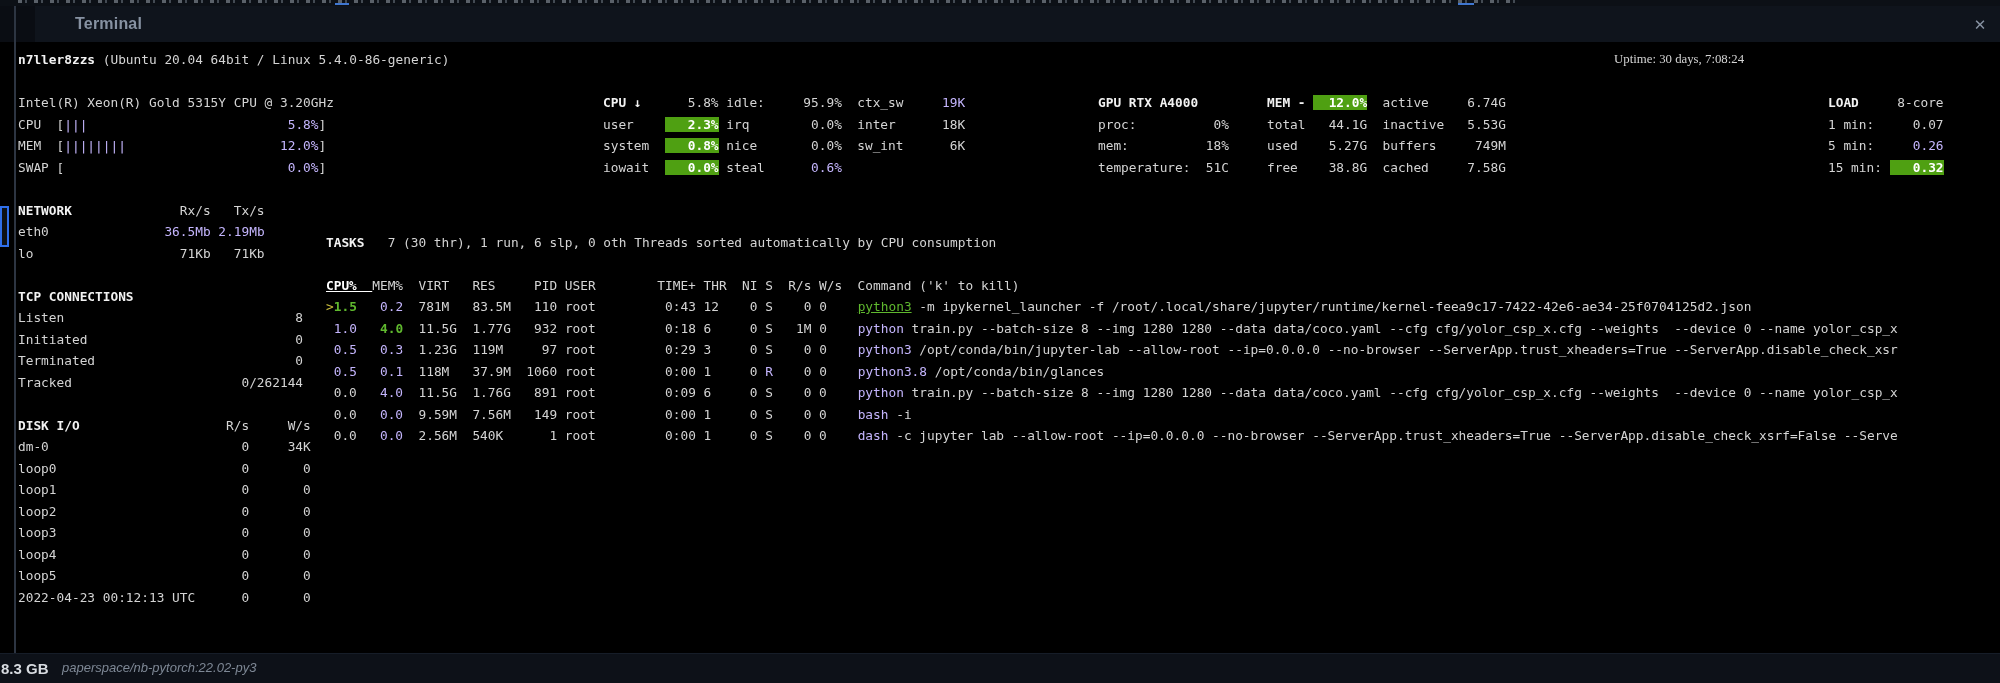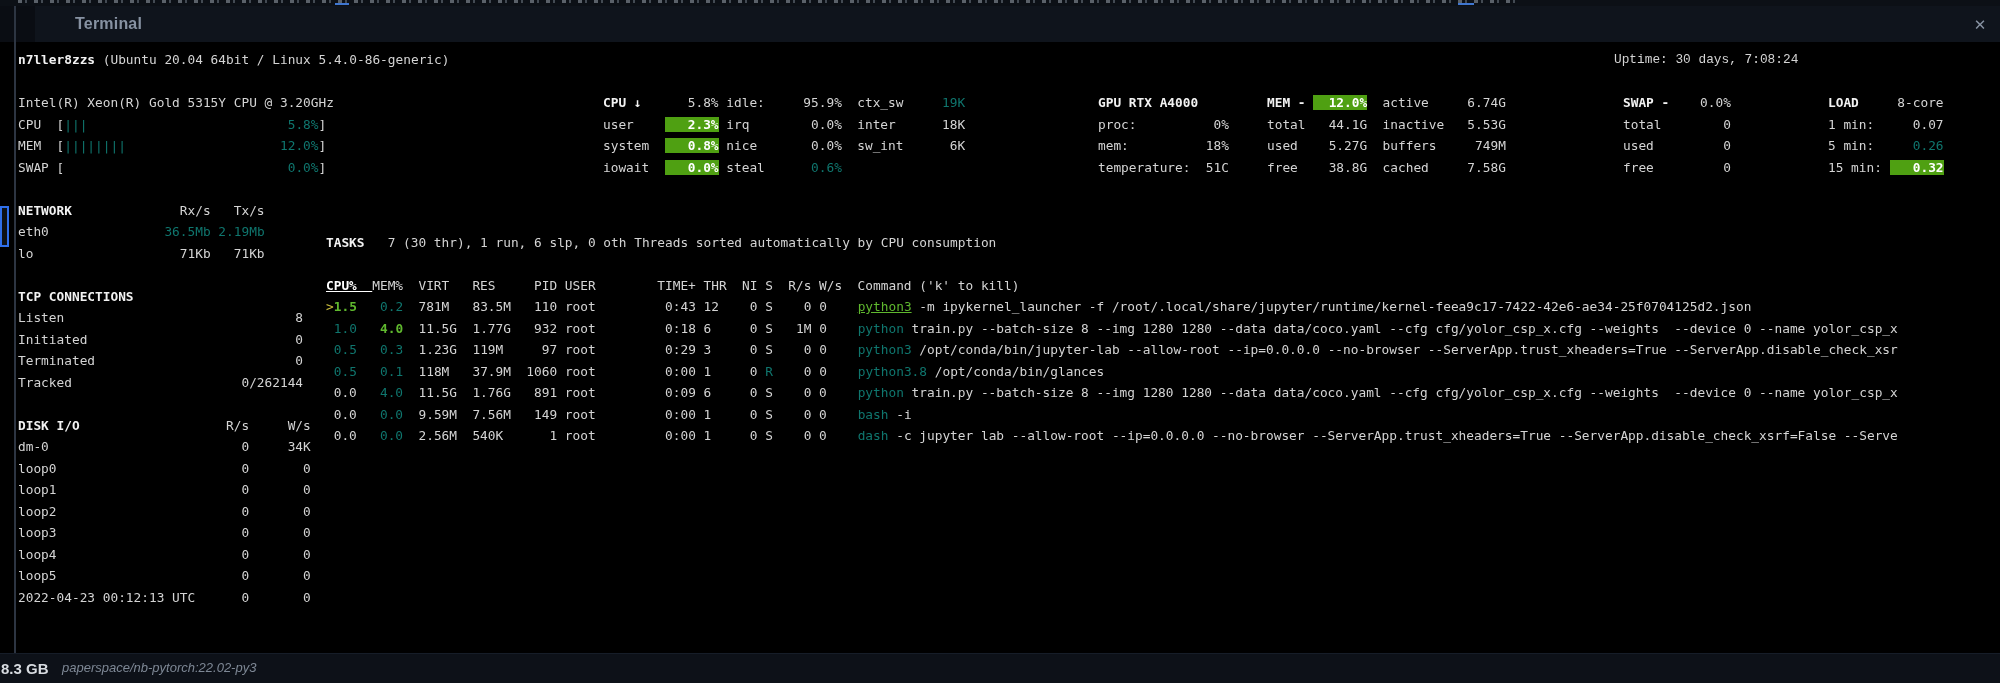--- a/index.html
+++ b/index.html
@@ -17,28 +17,28 @@
   .panel-header { position:absolute; left:0; top:6px; width:2000px; height:36px; background:#0f141c;margin-left:35px; }
   .panel-title { position:absolute; left:40px; top:9px; font-size:16px; font-weight:bold; color:#8792a2; letter-spacing:.2px; }
   .close-btn { position:absolute; right:44px; top:8px; width:22px; height:22px; color:#8792a2;
                font-size:15px; line-height:22px; text-align:center; cursor:pointer; }
 
   
   .terminal { position:absolute; left:0; top:42px; width:2000px; height:611px; background:#000; overflow:hidden; }
   .tblock { position:absolute; font-family:"DejaVu Sans Mono", monospace; font-size:12.8px; }
   .tline { height:21.5px; line-height:21.5px; white-space:pre; color:#d4d4d4; }
   .c-b  { color:#f2f2f2; font-weight:bold; }
-  .c-g  { color:#0f766e; }
+  .c-g  { color:#c4b5fd; }
   .c-G  { color:#5fb82e; font-weight:bold; }
   .c-hl { background:#4fa012; color:#ffffff; font-weight:bold; }
   .c-y  { color:#c9be3c; }
   .c-gu { color:#5fb82e; text-decoration:underline; }
   .c-wu { color:#ffffff; font-weight:bold; text-decoration:underline; }
   .uptime { position:absolute; left:1614px; top:7px; height:21.5px; line-height:21.5px;
-            font-family:Liberation Mono, monospace; font-size:12.8px; color:#d4d4d4; white-space:pre; }
+            font-family:Liberation Serif, serif; font-size:12.8px; color:#d4d4d4; white-space:pre; }
 
   .left-border { position:absolute; left:14px; top:6px; width:2px; height:647px; background:#2d3542; }
   .scroll-indicator { position:absolute; left:0px; top:206px; width:9px; height:41px;
                       border:2px solid #2f6feb; background:#0d1117; }
 
   
   .status-bar { position:absolute; left:0; top:653px; width:2000px; height:30px; background:#0d1118;
                 border-top:1px solid #161d28; }
   .mem-usage { position:absolute; left:1px; top:6px; font-size:15px; font-weight:bold; color:#d8dce1; }
   .image-name { position:absolute; left:62px; top:6px; font-size:13px; color:#7e8895;font-style:italic; }
@@ -102,26 +102,20 @@
         <div class="tline"><span>proc:          0%</span></div>
         <div class="tline"><span>mem:          18%</span></div>
         <div class="tline"><span>temperature:  51C</span></div>
       </div>
       <div class="tblock" style="left: 1267px; top: 50px;">
         <div class="tline"><span class="c-b">MEM -</span><span> </span><span class="c-hl">  12.0%</span><span>  active     6.74G</span></div>
         <div class="tline"><span>total   44.1G  inactive   5.53G</span></div>
         <div class="tline"><span>used    5.27G  buffers     749M</span></div>
         <div class="tline"><span>free    38.8G  cached     7.58G</span></div>
       </div>
-      <div class="tblock" style="left: 1623px; top: 50px;">
-        <div class="tline"><span class="c-b">SWAP -</span><span>    0.0%</span></div>
-        <div class="tline"><span>total        0</span></div>
-        <div class="tline"><span>used         0</span></div>
-        <div class="tline"><span>free         0</span></div>
-      </div>
       <div class="tblock" style="left: 1828px; top: 50px;">
         <div class="tline"><span class="c-b">LOAD</span><span>     8-core</span></div>
         <div class="tline"><span>1 min:     0.07</span></div>
         <div class="tline"><span>5 min:  </span><span class="c-g">   0.26</span></div>
         <div class="tline"><span>15 min: </span><span class="c-hl">   0.32</span></div>
       </div>
       <div class="tblock" style="left: 326px; top: 157.5px; margin-top: 32px;">
         <div class="tline"><span class="c-b">TASKS</span><span>   7 (30 thr), 1 run, 6 slp, 0 oth Threads sorted automatically by CPU consumption</span></div>
         <div class="tline">&nbsp;</div>
         <div class="tline"><span class="c-wu">CPU%  </span><span>MEM%  VIRT   RES     PID USER        TIME+ THR  NI S  R/s W/s  Command ('k' to kill)</span></div>

